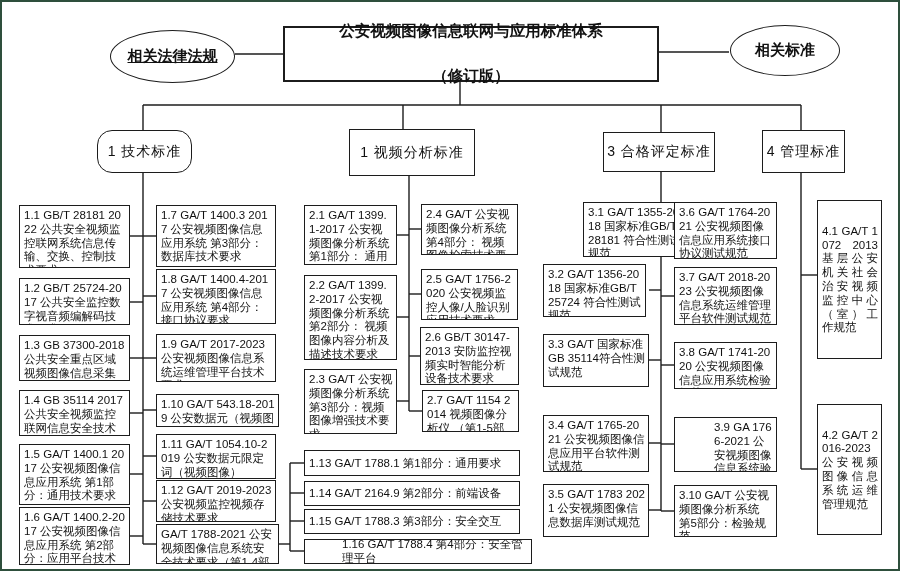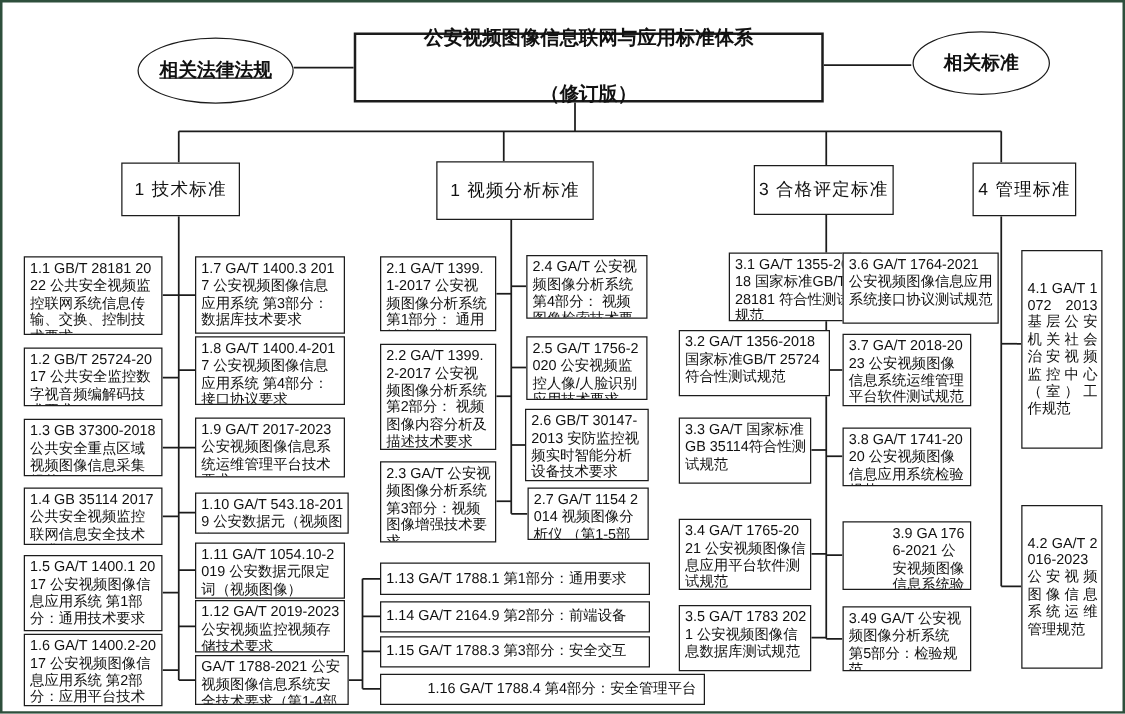--- a/index.html
+++ b/index.html
@@ -127,62 +127,62 @@
 
   <div class="bubble" style="left:108px;top:28px;width:125px;height:53px;text-decoration:underline;">相关法律法规</div>
 
   <div class="titlebox">
     <div>公安视频图像信息联网与应用标准体系</div>
     <div>（修订版）</div>
   </div>
 
   <div class="bubble" style="left:728px;top:23px;width:110px;height:51px;">相关标准</div>
 
-  <div class="cat" style="left:95px;top:128px;width:95px;height:43px;">1 技术标准</div>
+  <div class="cat" style="left:95px;top:128px;width:95px;height:43px;border-radius:15px;">1 技术标准</div>
   <div class="cat" style="left:347px;top:127px;width:126px;height:47px;">1 视频分析标准</div>
   <div class="cat" style="left:601px;top:130px;width:112px;height:40px;">3 合格评定标准</div>
-  <div class="cat" style="left:760px;top:128px;width:83px;height:43px;margin-left:16px;">4 管理标准</div>
+  <div class="cat" style="left:760px;top:128px;width:83px;height:43px;">4 管理标准</div>
 
   <div class="node" style="left:17px;top:203px;width:111px;height:63px;">1.1 GB/T 28181 2022 公共安全视频监控联网系统信息传输、交换、控制技术要求</div>
   <div class="node" style="left:17px;top:276px;width:111px;height:47px;">1.2 GB/T 25724-2017 公共安全监控数字视音频编解码技术要求</div>
   <div class="node" style="left:17px;top:333px;width:111px;height:46px;">1.3 GB 37300-2018 公共安全重点区域视频图像信息采集规范</div>
   <div class="node" style="left:17px;top:388px;width:111px;height:46px;">1.4 GB 35114 2017 公共安全视频监控联网信息安全技术要求</div>
   <div class="node" style="left:17px;top:442px;width:111px;height:61px;">1.5 GA/T 1400.1 2017 公安视频图像信息应用系统 第1部分：通用技术要求</div>
   <div class="node" style="left:17px;top:505px;width:111px;height:58px;">1.6 GA/T 1400.2-2017 公安视频图像信息应用系统 第2部分：应用平台技术要求</div>
 
   <div class="node" style="left:154px;top:203px;width:120px;height:62px;">1.7 GA/T 1400.3 2017 公安视频图像信息应用系统 第3部分：数据库技术要求</div>
   <div class="node" style="left:154px;top:267px;width:120px;height:55px;">1.8 GA/T 1400.4-2017 公安视频图像信息应用系统 第4部分：接口协议要求</div>
   <div class="node" style="left:154px;top:332px;width:120px;height:48px;">1.9 GA/T 2017-2023 公安视频图像信息系统运维管理平台技术要求</div>
   <div class="node" style="left:154px;top:392px;width:123px;height:33px;">1.10 GA/T 543.18-2019 公安数据元（视频图像）</div>
   <div class="node" style="left:154px;top:432px;width:120px;height:45px;">1.11 GA/T 1054.10-2019 公安数据元限定词（视频图像）</div>
   <div class="node" style="left:154px;top:478px;width:120px;height:42px;">1.12 GA/T 2019-2023 公安视频监控视频存储技术要求</div>
   <div class="node" style="left:154px;top:522px;width:123px;height:40px;">GA/T 1788-2021 公安视频图像信息系统安全技术要求（第1-4部分）</div>
 
   <div class="node center" style="left:302px;top:448px;width:216px;height:26px;">1.13 GA/T 1788.1 第1部分：通用要求</div>
   <div class="node center" style="left:302px;top:479px;width:216px;height:25px;">1.14 GA/T 2164.9 第2部分：前端设备</div>
   <div class="node center" style="left:302px;top:507px;width:216px;height:25px;">1.15 GA/T 1788.3 第3部分：安全交互</div>
-  <div class="node center" style="left:302px;top:537px;width:260px;height:25px;padding-left:37px;">1.16 GA/T 1788.4 第4部分：安全管理平台</div>
+  <div class="node center" style="left:302px;top:537px;width:228px;height:25px;padding-left:37px;">1.16 GA/T 1788.4 第4部分：安全管理平台</div>
 
   <div class="node" style="left:302px;top:203px;width:93px;height:60px;">2.1 GA/T 1399.1-2017 公安视频图像分析系统 第1部分： 通用技术要求</div>
   <div class="node" style="left:302px;top:273px;width:93px;height:85px;">2.2 GA/T 1399.2-2017 公安视频图像分析系统 第2部分： 视频图像内容分析及描述技术要求</div>
   <div class="node" style="left:302px;top:367px;width:93px;height:65px;">2.3 GA/T 公安视频图像分析系统 第3部分：视频图像增强技术要求</div>
 
   <div class="node" style="left:419px;top:202px;width:97px;height:51px;">2.4 GA/T 公安视频图像分析系统 第4部分： 视频图像检索技术要求</div>
   <div class="node" style="left:419px;top:267px;width:97px;height:51px;">2.5 GA/T 1756-2020 公安视频监控人像/人脸识别应用技术要求</div>
   <div class="node" style="left:418px;top:325px;width:99px;height:58px;">2.6 GB/T 30147-2013 安防监控视频实时智能分析设备技术要求</div>
   <div class="node" style="left:420px;top:388px;width:97px;height:42px;">2.7 GA/T 1154 2014 视频图像分析仪 （第1-5部分）</div>
 
   <div class="node" style="left:541px;top:200px;width:106px;height:55px;margin-left:40px;">3.1 GA/T 1355-2018 国家标准GB/T 28181 符合性测试规范</div>
-  <div class="node" style="left:541px;top:262px;width:121px;height:53px;">3.2 GA/T 1356-2018 国家标准GB/T 25724 符合性测试规范</div>
+  <div class="node" style="left:541px;top:262px;width:103px;height:53px;">3.2 GA/T 1356-2018 国家标准GB/T 25724 符合性测试规范</div>
   <div class="node" style="left:541px;top:332px;width:106px;height:53px;">3.3 GA/T 国家标准 GB 35114符合性测试规范</div>
   <div class="node" style="left:541px;top:413px;width:106px;height:57px;">3.4 GA/T 1765-2021 公安视频图像信息应用平台软件测试规范</div>
   <div class="node" style="left:541px;top:482px;width:106px;height:53px;">3.5 GA/T 1783 2021 公安视频图像信息数据库测试规范</div>
 
-  <div class="node" style="left:672px;top:200px;width:125px;height:57px;">3.6 GA/T 1764-2021 公安视频图像信息应用系统接口协议测试规范</div>
+  <div class="node" style="left:672px;top:200px;width:103px;height:57px;">3.6 GA/T 1764-2021 公安视频图像信息应用系统接口协议测试规范</div>
   <div class="node" style="left:672px;top:265px;width:103px;height:58px;">3.7 GA/T 2018-2023 公安视频图像信息系统运维管理平台软件测试规范</div>
   <div class="node" style="left:672px;top:340px;width:103px;height:47px;">3.8 GA/T 1741-2020 公安视频图像信息应用系统检验规范</div>
   <div class="node" style="left:672px;top:415px;width:103px;height:55px;padding-left:39px;">3.9 GA 1766-2021 公安视频图像信息系统验收规范</div>
-  <div class="node" style="left:672px;top:483px;width:103px;height:52px;">3.49 GA/T 公安视频图像分析系统 第5部分：检验规范</div>
+  <div class="node" style="left:672px;top:483px;width:103px;height:52px;">3.10 GA/T 公安视频图像分析系统 第5部分：检验规范</div>
 
   <div class="node vcenter" style="left:815px;top:198px;width:65px;height:159px;">4.1 GA/T 1072 2013 基层公安机关社会治安视频监控中心（室）工作规范</div>
   <div class="node vcenter" style="left:815px;top:402px;width:65px;height:131px;">4.2 GA/T 2016-2023 公安视频图像信息系统运维管理规范</div>
 
 </div>
 
 </body></html>

